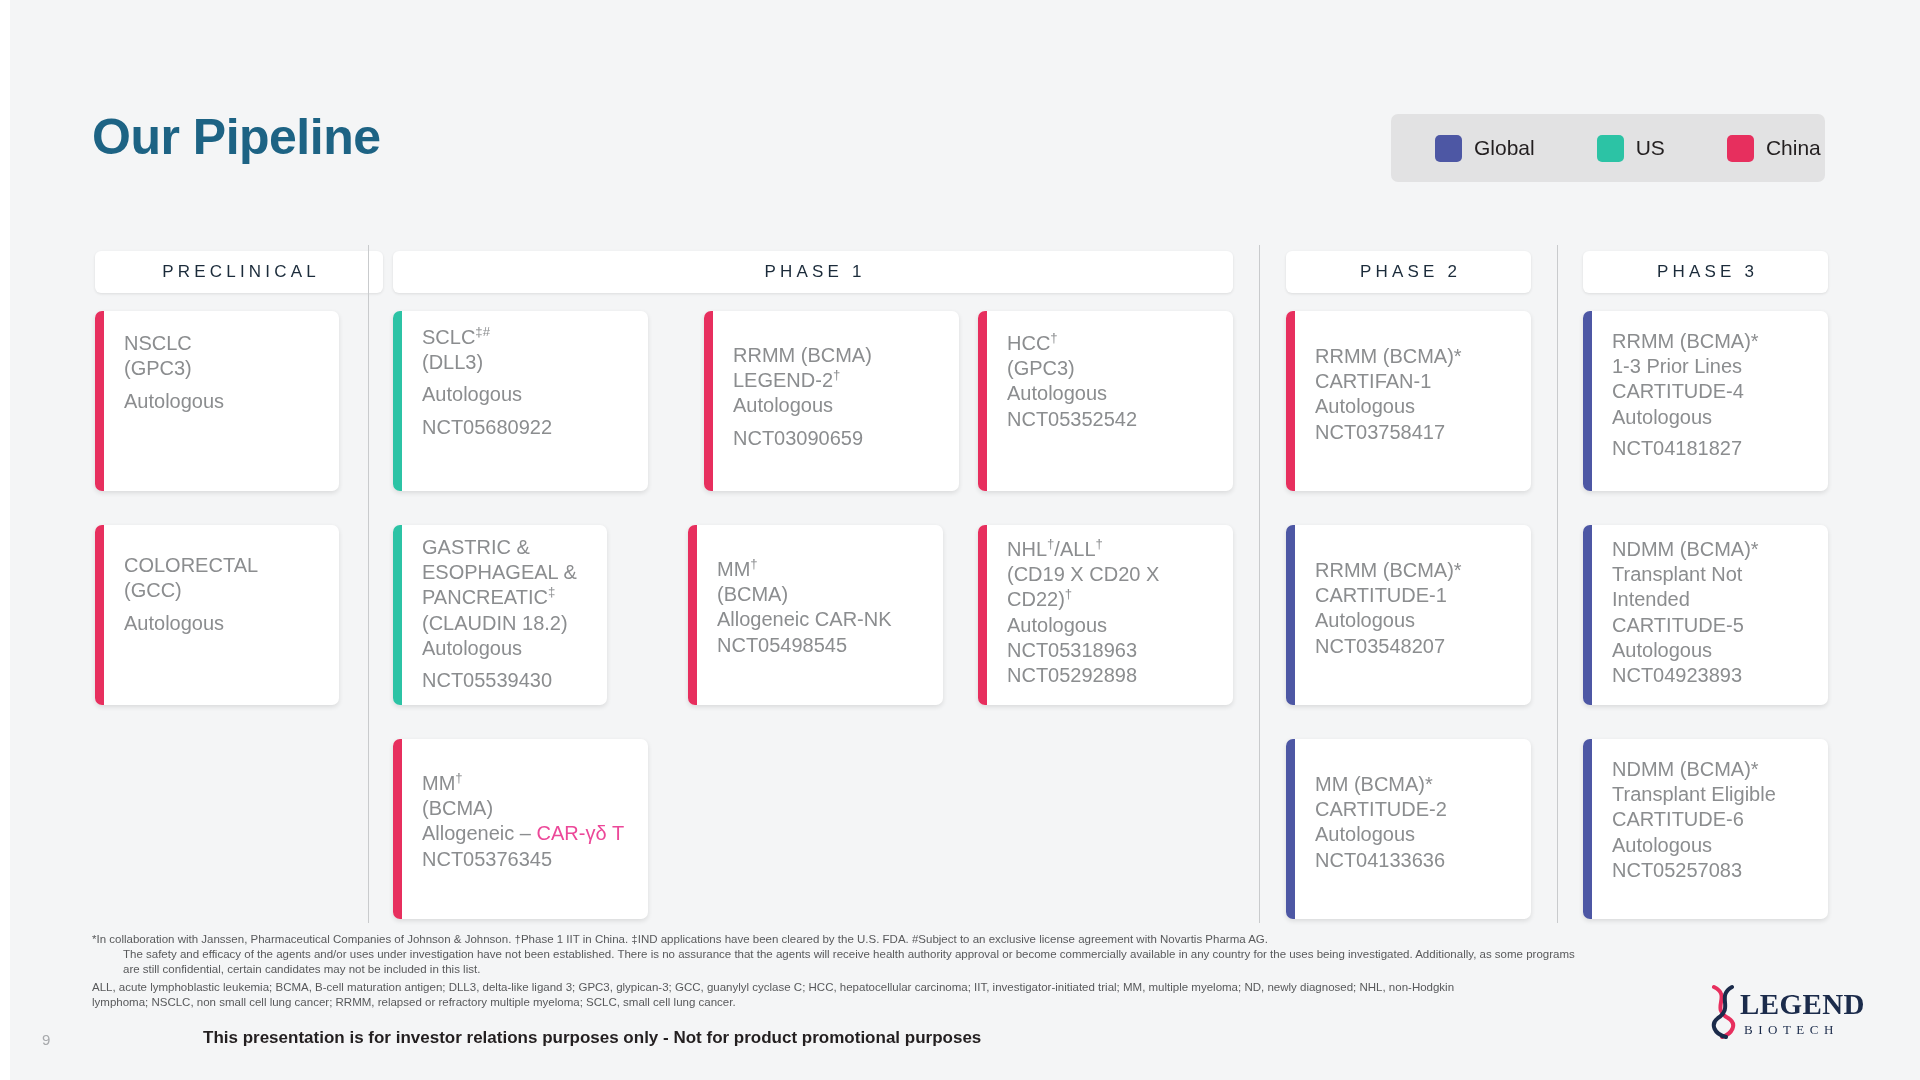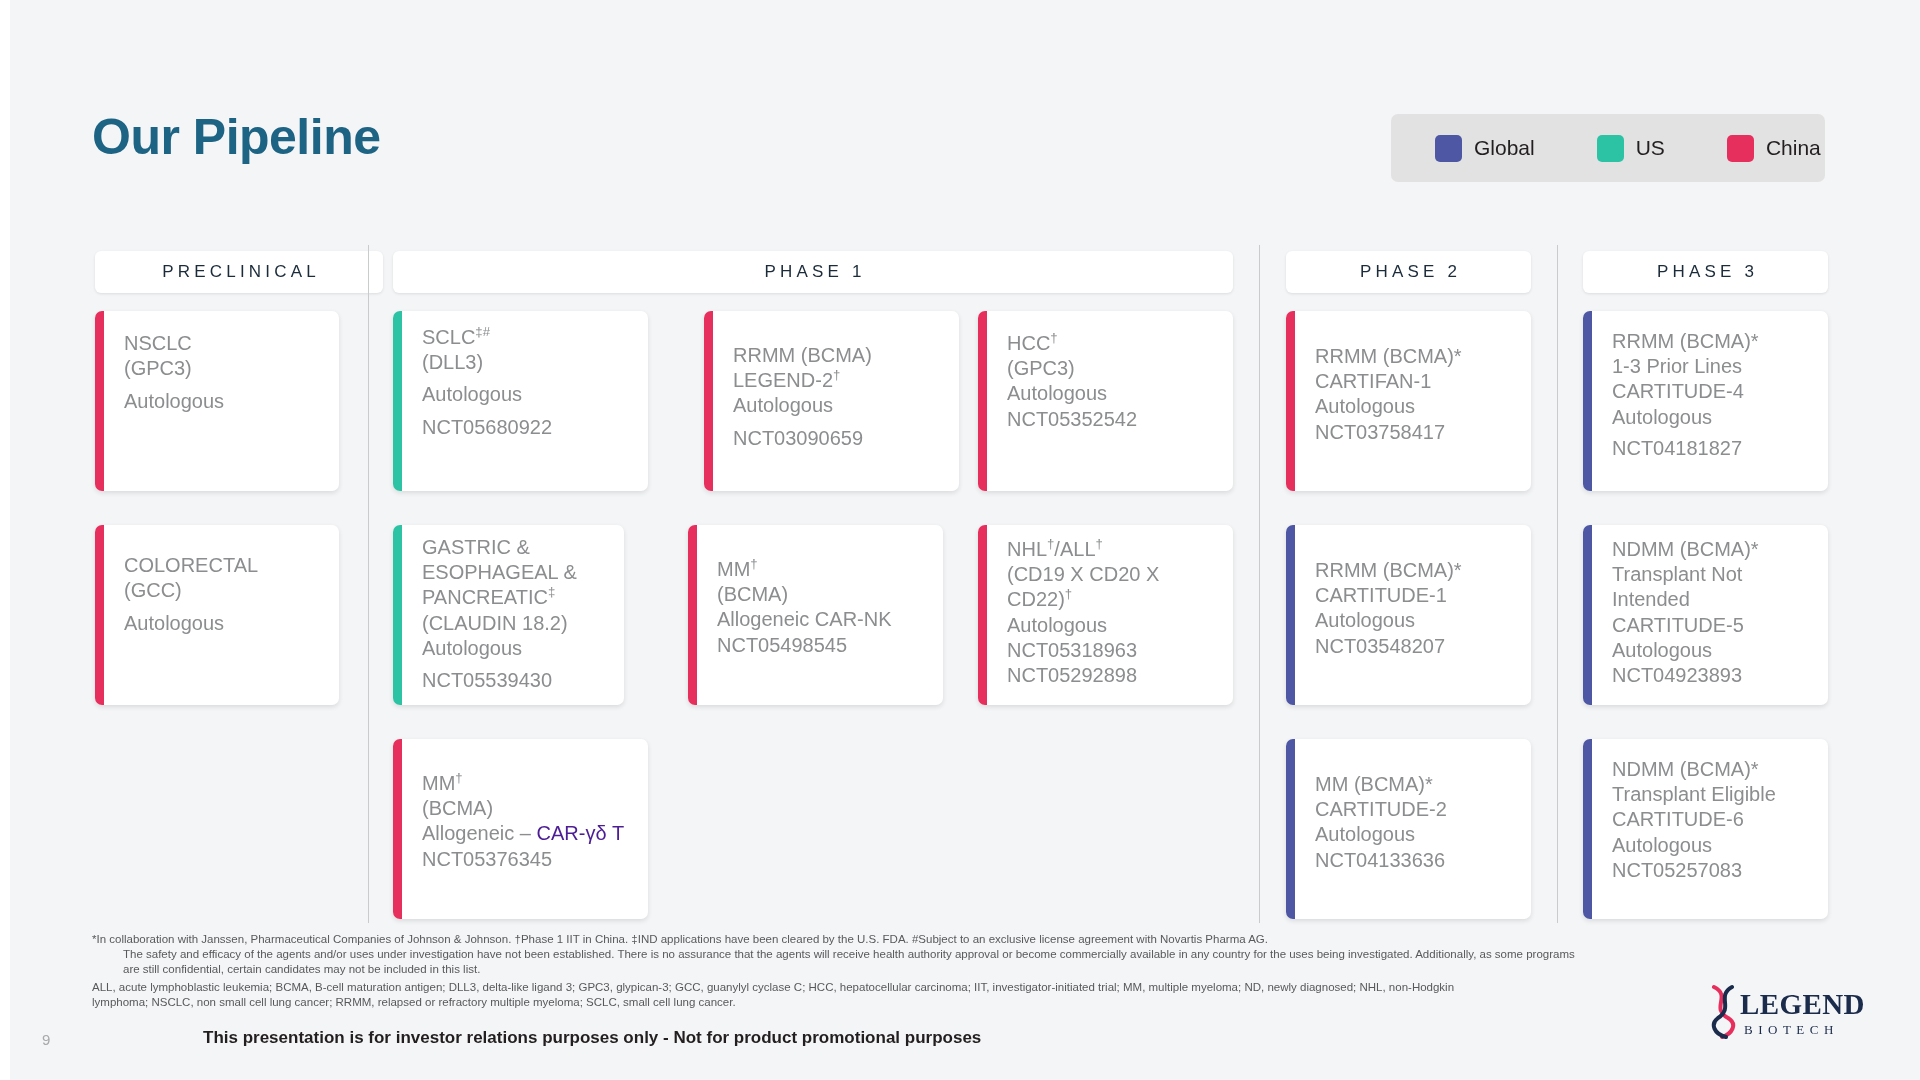--- a/index.html
+++ b/index.html
@@ -88,21 +88,21 @@
   }
   .card-body {
     padding: 20px 16px 14px 29px;
     font-size: 20px;
     line-height: 1.26;
     color: #8b8d8f;
   }
   .card-line { white-space: nowrap; }
   .card-line.wrap { white-space: normal; }
   .sup { font-size: 0.66em; vertical-align: super; line-height: 0; }
-  .accent-dark { color: #4c1d95; }
+  .accent-dark { color: #ec4899; }
   .fn-block { font-size: 11.5px; line-height: 1.33; color: #58595b; }
   .fn-1 { position: absolute; top: 932px; left: 92px; width: 1320px; }
   .fn-2 { position: absolute; top: 947px; left: 100px; width: 1460px; margin-left: 23px; }
   .fn-3 { position: absolute; top: 980px; left: 92px; width: 1420px; }
 
   
   .page-number {
     position: absolute;
     left: 42px; top: 1031px;
     font-size: 15px; color: #a7a9ac;
@@ -184,21 +184,21 @@
 <div class="card" style="left:393px; top:311px; width:255px; height:180px;">
   <div class="card-bar" style="background:#2cc3a5;"></div>
   <div class="card-body" style="padding-top:14px;">
     <div class="card-line"><span>SCLC</span><span class="sup">‡#</span></div>
     <div class="card-line">(DLL3)</div>
     <div class="card-line" style="margin-top:7px;">Autologous</div>
     <div class="card-line" style="margin-top:7px;">NCT05680922</div>
   </div>
 </div>
 
-<div class="card" style="left:393px; top:525px; width:231px; height:180px;">
+<div class="card" style="left:393px; top:525px; width:214px; height:180px;">
   <div class="card-bar" style="background:#2cc3a5;"></div>
   <div class="card-body" style="padding-top:10px; padding-right:10px;">
     <div class="card-line wrap"><span>GASTRIC &amp; ESOPHAGEAL &amp; PANCREATIC</span><span class="sup">‡</span></div>
     <div class="card-line">(CLAUDIN 18.2)</div>
     <div class="card-line">Autologous</div>
     <div class="card-line" style="margin-top:7px;">NCT05539430</div>
   </div>
 </div>
 
 <div class="card" style="left:393px; top:739px; width:255px; height:180px;">

